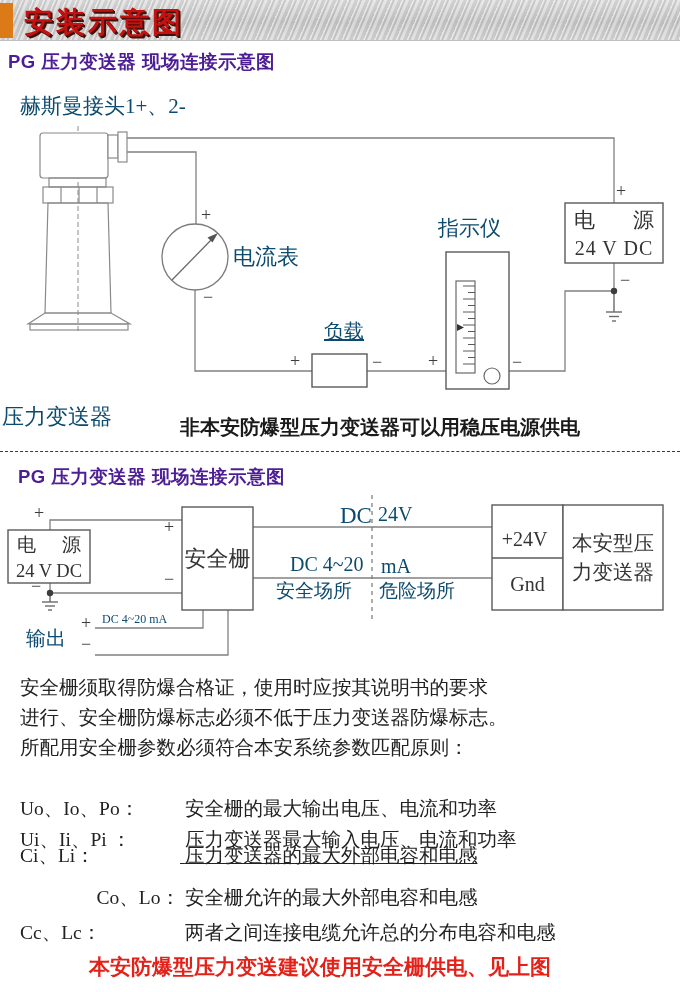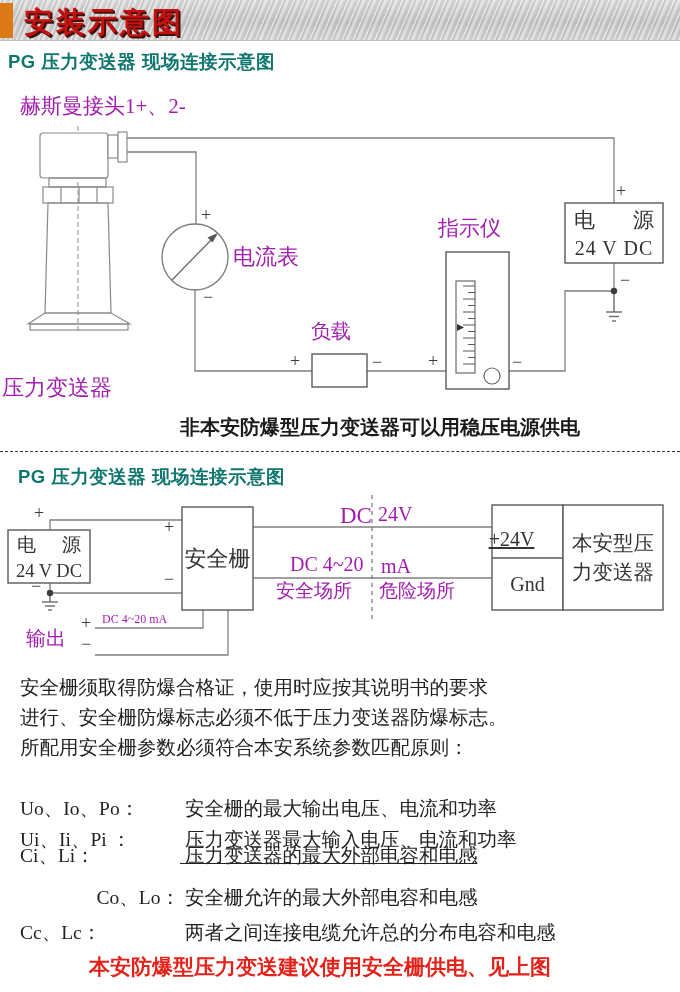--- a/index.html
+++ b/index.html
@@ -11,25 +11,25 @@
       repeating-linear-gradient(113deg, rgba(255,255,255,.45) 0 1px, rgba(110,110,110,.18) 2px 3px,
         rgba(255,255,255,.30) 4px 6px, rgba(140,140,140,.15) 7px 10px),
       linear-gradient(180deg,#dedede 0%,#c6c6c6 55%,#d8d8d8 100%);
     border-bottom:1px solid #c0c0c0;}
   .accent{position:absolute;left:0;top:3px;width:13px;height:35px;}
   .banner-title{position:absolute;left:24px;top:3px;margin:0;
     font-family:"Liberation Sans","DejaVu Sans",sans-serif;font-weight:bold;font-size:29px;
     letter-spacing:3px;text-shadow:2px 2px 0 #42100a,1px 1px 0 #5a130c;}
   
   .sec-header{position:absolute;margin:0;font-family:"Liberation Sans","DejaVu Sans",sans-serif;
-    font-weight:bold;font-size:18.5px;color:#0f766e;letter-spacing:0.5px;white-space:nowrap;}
+    font-weight:bold;font-size:18.5px;color:#4c1d95;letter-spacing:0.5px;white-space:nowrap;}
   
   .diagram{position:absolute;left:0;width:680px;}
   .diagram svg{position:absolute;left:0;top:0;}
-  .lbl{position:absolute;line-height:1;color:#a21caf;white-space:nowrap;
+  .lbl{position:absolute;line-height:1;color:#0c4a6e;white-space:nowrap;
        font-family:"Liberation Serif","DejaVu Serif",serif;}
   .sign{font-size:18px;color:#3c3c3c;}
   .boxtext{position:absolute;display:flex;flex-direction:column;justify-content:center;
        color:#333;text-align:center;}
   .spread{display:flex;justify-content:space-between;padding:0 9px;}
   
   .note-strong{position:absolute;font-family:"Liberation Sans","DejaVu Sans",sans-serif;
        font-weight:bold;font-size:20px;color:#1a1a1a;text-align:center;white-space:nowrap;}
   .dashed-sep{position:absolute;left:0;width:680px;height:0;border-top:1.5px dashed #3a3a3a;}
   .tl{position:absolute;left:20px;font-size:19.5px;color:#222;white-space:nowrap;line-height:1.2;}
@@ -101,29 +101,29 @@
         <circle cx="492" cy="286" r="8" fill="#fff" stroke="#6a6a6a" stroke-width="1.2"></circle>
       </g>
 
       <rect x="565" y="113" width="98" height="60" fill="#fff" stroke="#5a5a5a" stroke-width="1.4"></rect>
     </svg>
 
     <span class="lbl" style="left:20px;top:6px;font-size:21px;">赫斯曼接头1+、2-</span>
     <span class="lbl sign" style="left:201px;top:116px;">+</span>
     <span class="lbl" style="left:233px;top:156px;font-size:22px;">电流表</span>
     <span class="lbl sign" style="left:203px;top:198px;">−</span>
-    <span class="lbl" style="left:311px;top:231px;font-size:20px;">负载</span>
+    <span class="lbl" style="left:324px;top:231px;font-size:20px;text-decoration:underline;">负载</span>
     <span class="lbl sign" style="left:290px;top:262px;">+</span>
     <span class="lbl sign" style="left:372px;top:263px;">−</span>
     <span class="lbl" style="left:438px;top:128px;font-size:21px;">指示仪</span>
     <span class="lbl sign" style="left:428px;top:262px;">+</span>
     <span class="lbl sign" style="left:512px;top:263px;">−</span>
     <span class="lbl sign" style="left:616px;top:92px;">+</span>
     <span class="lbl sign" style="left:620px;top:181px;">−</span>
-    <span class="lbl" style="left:2px;top:287px;font-size:22px;text-align:center;">压力变送器</span>
+    <span class="lbl" style="left:2px;top:316px;font-size:22px;text-align:center;">压力变送器</span>
     <div class="boxtext" style="left:565px;top:113px;width:98px;height:60px;">
       <div class="spread" style="font-size:21px;">
         <span>电</span>
         <span>源</span>
       </div>
       <div style="font-size:20px;margin-top:3px;letter-spacing:1px;">24 V DC</div>
     </div>
   </div>
 
   <div class="note-strong" style="left:95px;top:414px;width:570px;">非本安防爆型压力变送器可以用稳压电源供电</div>
@@ -172,21 +172,21 @@
     <span class="lbl sign" style="left:81px;top:121px;">+</span>
     <span class="lbl sign" style="left:81px;top:142px;">−</span>
     <span class="lbl" style="left:26px;top:135px;font-size:20px;">输出</span>
     <span class="lbl" style="left:102px;top:120px;font-size:12px;">DC 4~20  mA</span>
     <span class="lbl" style="left:340px;top:11px;font-size:23px;">DC</span>
     <span class="lbl" style="left:378px;top:11px;font-size:20px;">24V</span>
     <span class="lbl" style="left:290px;top:61px;font-size:20px;">DC 4~20</span>
     <span class="lbl" style="left:381px;top:63px;font-size:20px;">mA</span>
     <span class="lbl" style="left:276px;top:88px;font-size:19px;">安全场所</span>
     <span class="lbl" style="left:379px;top:88px;font-size:19px;">危险场所</span>
-    <div class="boxtext" style="left:476px;top:12px;width:71px;height:69px;font-size:20px;text-decoration:underline;">+24V</div>
+    <div class="boxtext" style="left:489px;top:12px;width:71px;height:69px;font-size:20px;">+24V</div>
     <div class="boxtext" style="left:492px;top:65px;width:71px;height:52px;font-size:20px;">Gnd</div>
     <div class="boxtext" style="left:563px;top:12px;width:100px;height:105px;font-size:20.5px;line-height:29px;">
       <div>本安型压</div>
       <div>力变送器</div>
     </div>
   </div>
 
   <div class="tl" style="top:676px;">安全栅须取得防爆合格证，使用时应按其说明书的要求</div>
   <div class="tl" style="top:706px;">进行、安全栅防爆标志必须不低于压力变送器防爆标志。</div>
   <div class="tl" style="top:736px;">所配用安全栅参数必须符合本安系统参数匹配原则：</div>

